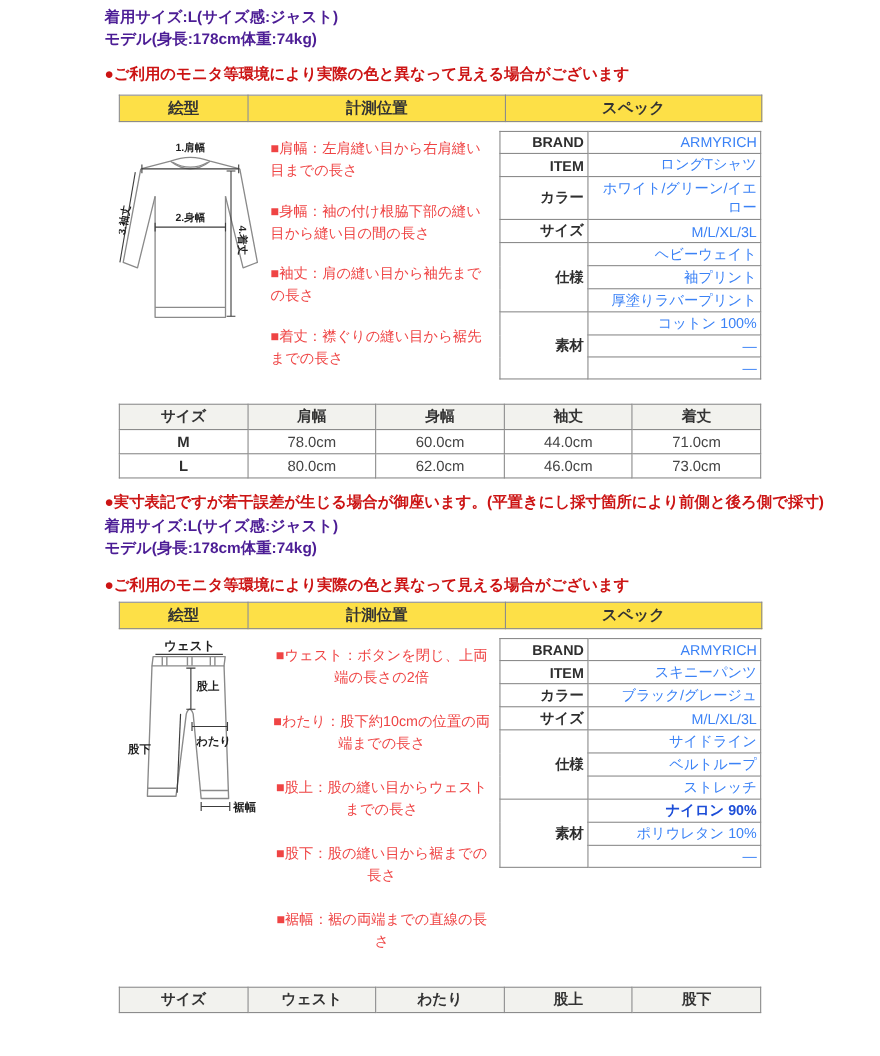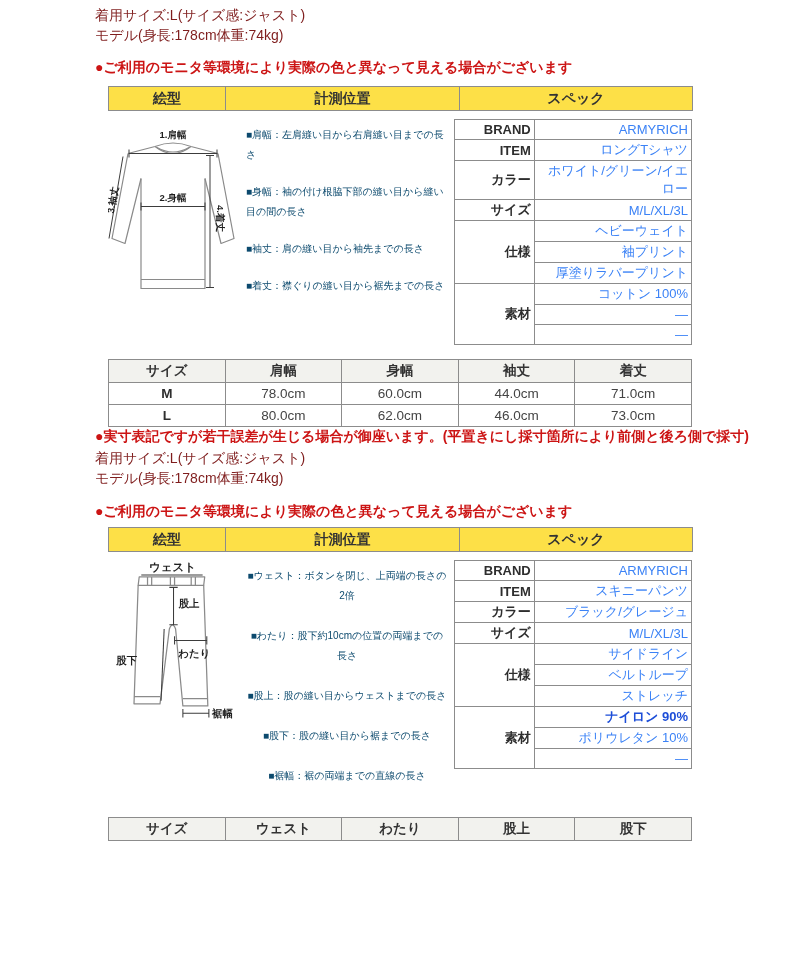--- a/index.html
+++ b/index.html
@@ -4,38 +4,38 @@
 <style>
   * { margin:0; padding:0; box-sizing:border-box; }
   html,body { background:#ffffff; }
   body {
     width:800px; height:960px; overflow:hidden;
     font-family:"Liberation Sans","DejaVu Sans",sans-serif;
     color:#3a3a3a;
   }
   .page { padding:5px 0 0 95px; width:800px; }
 
-  .meta-line { color:#7f1d1d; font-weight:normal; font-size:14px; line-height:20px; }
+  .meta-line { color:#4c1d95; font-weight:bold; font-size:14px; line-height:20px; }
   .warn-line { color:#cc1414; font-weight:bold; font-size:14px; line-height:18px; }
   .warn-top { margin-top:13px; }
 
   .tbl-indent { margin-left:13px; }
 
   
   table.sec-head { border-collapse:collapse; width:584px; table-layout:fixed; }
   table.sec-head td {
     border:1px solid #8c8c8c; background:#fde047; text-align:center;
     font-weight:bold; font-size:14px; color:#333; height:24px; padding:2px;
   }
 
   
   .sec-body { display:flex; width:584px; margin-top:8px; }
   .drawing-box { width:130px; flex:0 0 130px; }
   .desc-box { width:216px; flex:0 0 216px; padding:6px 6px 0 8px; }
-  .desc-box p { font-size:10px; line-height:20px; color:#0c4a6e; margin-bottom:17px; }
+  .desc-box p { font-size:13px; line-height:20px; color:#ef4444; margin-bottom:17px; }
   .desc-box.pants p { margin-bottom:20px;text-align:center; }
   .spec-wrap { margin-left:auto; }
 
   
   table.spec { border-collapse:collapse; width:238px; }
   table.spec th, table.spec td {
     border:1px solid #8c8c8c; font-size:13px; text-align:right;
     height:20px; padding:1px 3px; background:#fff;
   }
   table.spec th { font-weight:bold; width:80px; color:#2e2e2e; }
@@ -44,21 +44,21 @@
 
   
   table.size { border-collapse:collapse; width:584px; table-layout:fixed; margin-top:14px; }
   table.size th, table.size td {
     border:1px solid #8c8c8c; text-align:center; font-size:13.5px; padding:2px;
   }
   table.size thead th { background:#f2f2ee; font-weight:bold; color:#333; height:23px; }
   table.size td.szcol { font-weight:bold; color:#2e2e2e; height:22px; }
   table.size td { color:#444; }
 
-  .mid-block { }
+  .mid-block { margin-top:12px; }
   .mid-block .warn-line { margin-bottom:3px; }
   .sec2-warn { margin-top:14px; }
   .sec2-head { margin-top:7px; }
 
   svg text { font-family:"Liberation Sans","DejaVu Sans",sans-serif; font-weight:bold; fill:#1f1f1f; }
   svg .outline { fill:none; stroke:#8a8a8a; stroke-width:1.2; stroke-linejoin:round; }
   svg .mline { fill:none; stroke:#3c3c3c; stroke-width:1; }
 </style>
 </head>
 <body>

